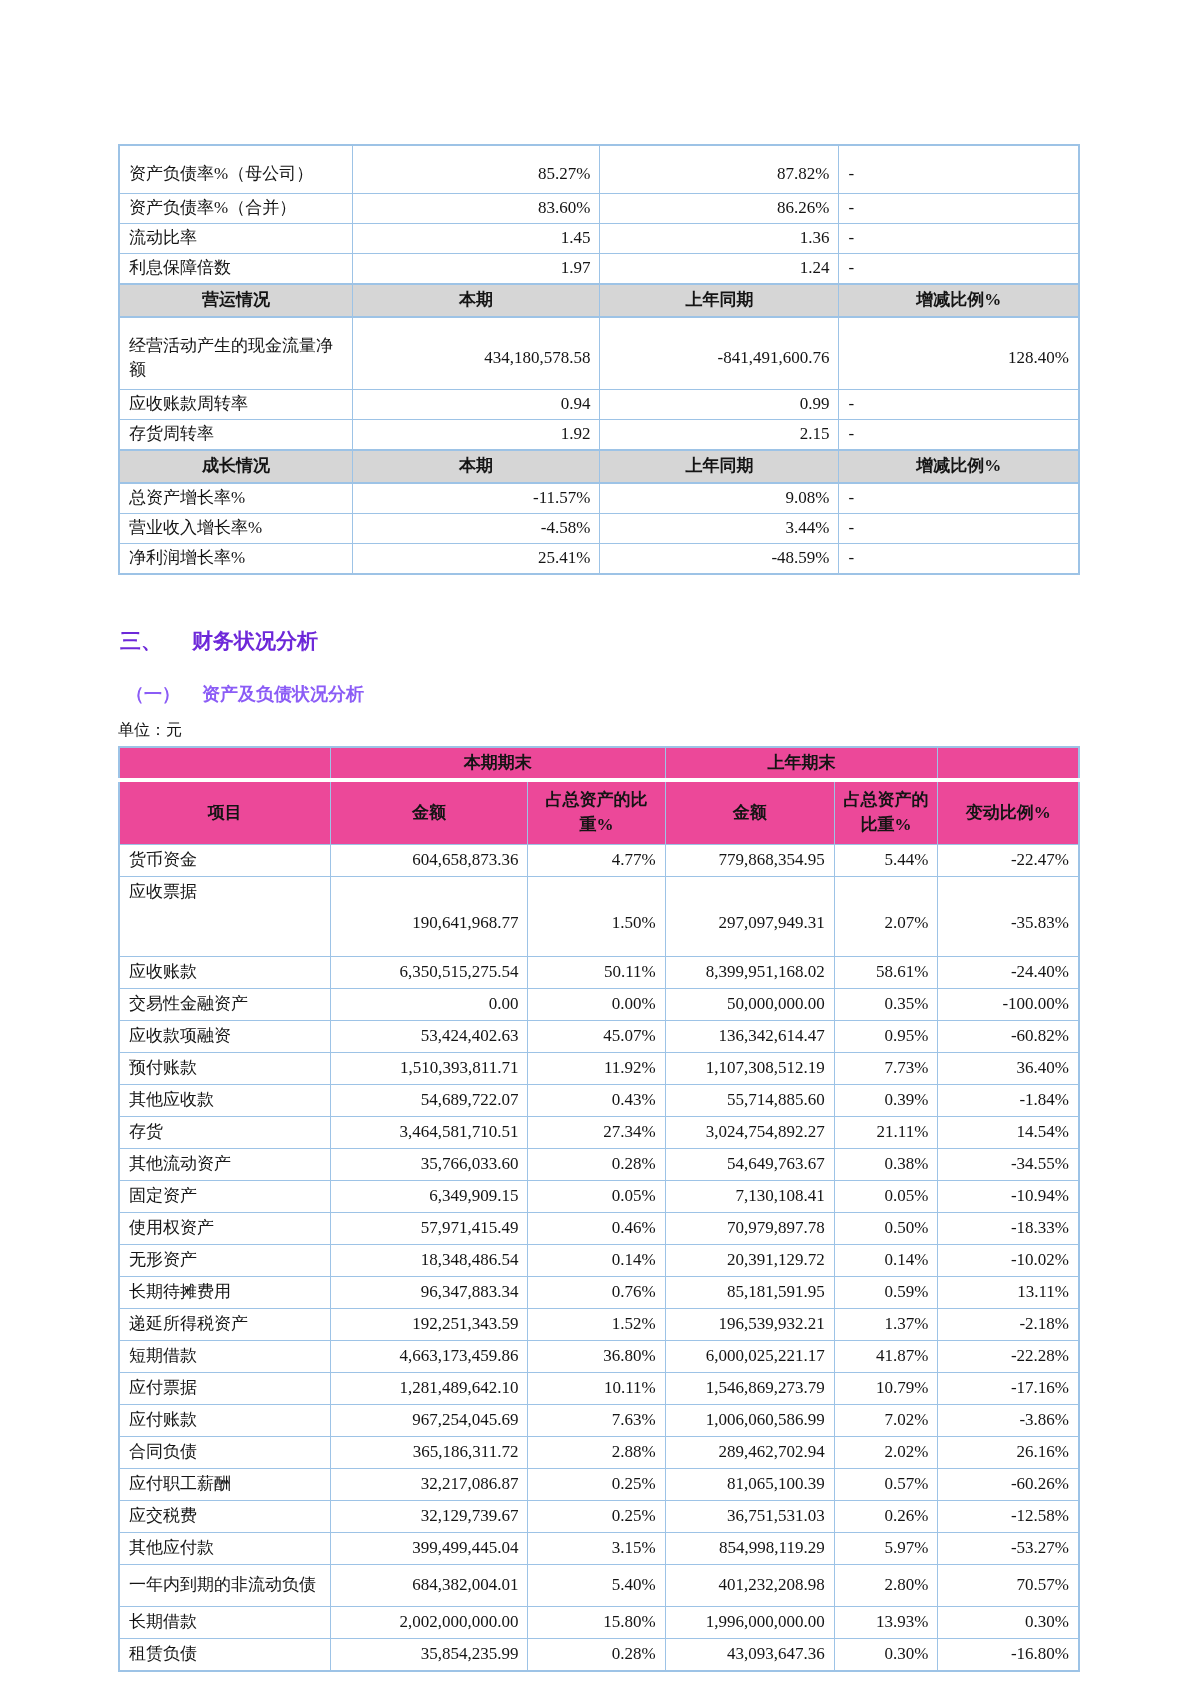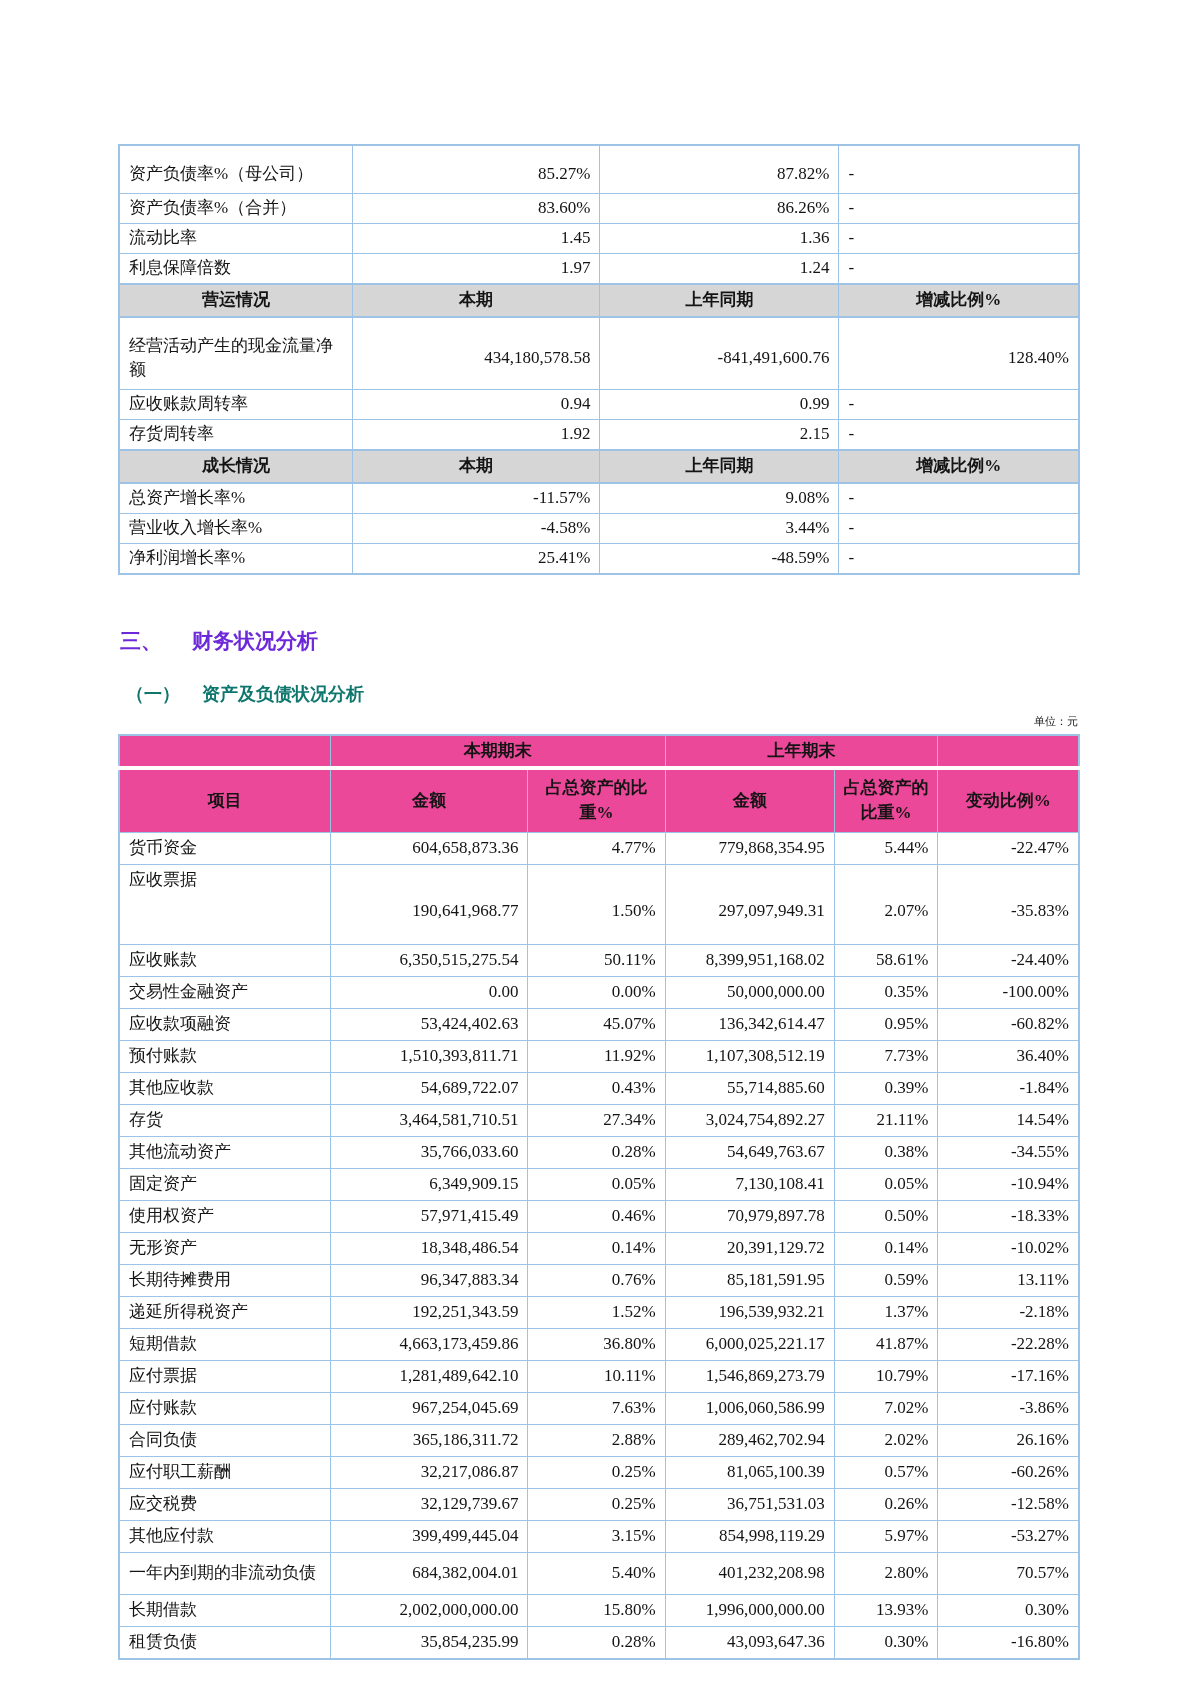--- a/index.html
+++ b/index.html
@@ -53,28 +53,28 @@
     font-weight:bold;
     font-size:21px;
     color:#6d28d9;
     margin:52px 0 0 2px;
   }
   .h-sec .no{display:inline-block;min-width:72px;}
   .h-sub{
     font-family:"Liberation Sans","DejaVu Sans",sans-serif;
     font-weight:bold;
     font-size:18px;
-    color:#0f766e;
+    color:#8b5cf6;
     margin:27px 0 0 8px;
   }
   .h-sub .no{display:inline-block;min-width:76px;}
   .unit-note{
-    text-align:right;
-    font-size:11px;
-    margin:8px 2px 5px 0;
+    text-align:left;
+    font-size:16px;
+    margin:14px 2px 5px 0;
   }
   
   .t2 thead th{
     background:#ec4899;
     font-weight:bold;
     text-align:center;
     padding:2px 6px;
   }
   .t2 thead tr.hr1 th{height:26px;border-bottom:4px solid #ffffff;}
   .t2 thead tr.hr2 th{height:58px;}

